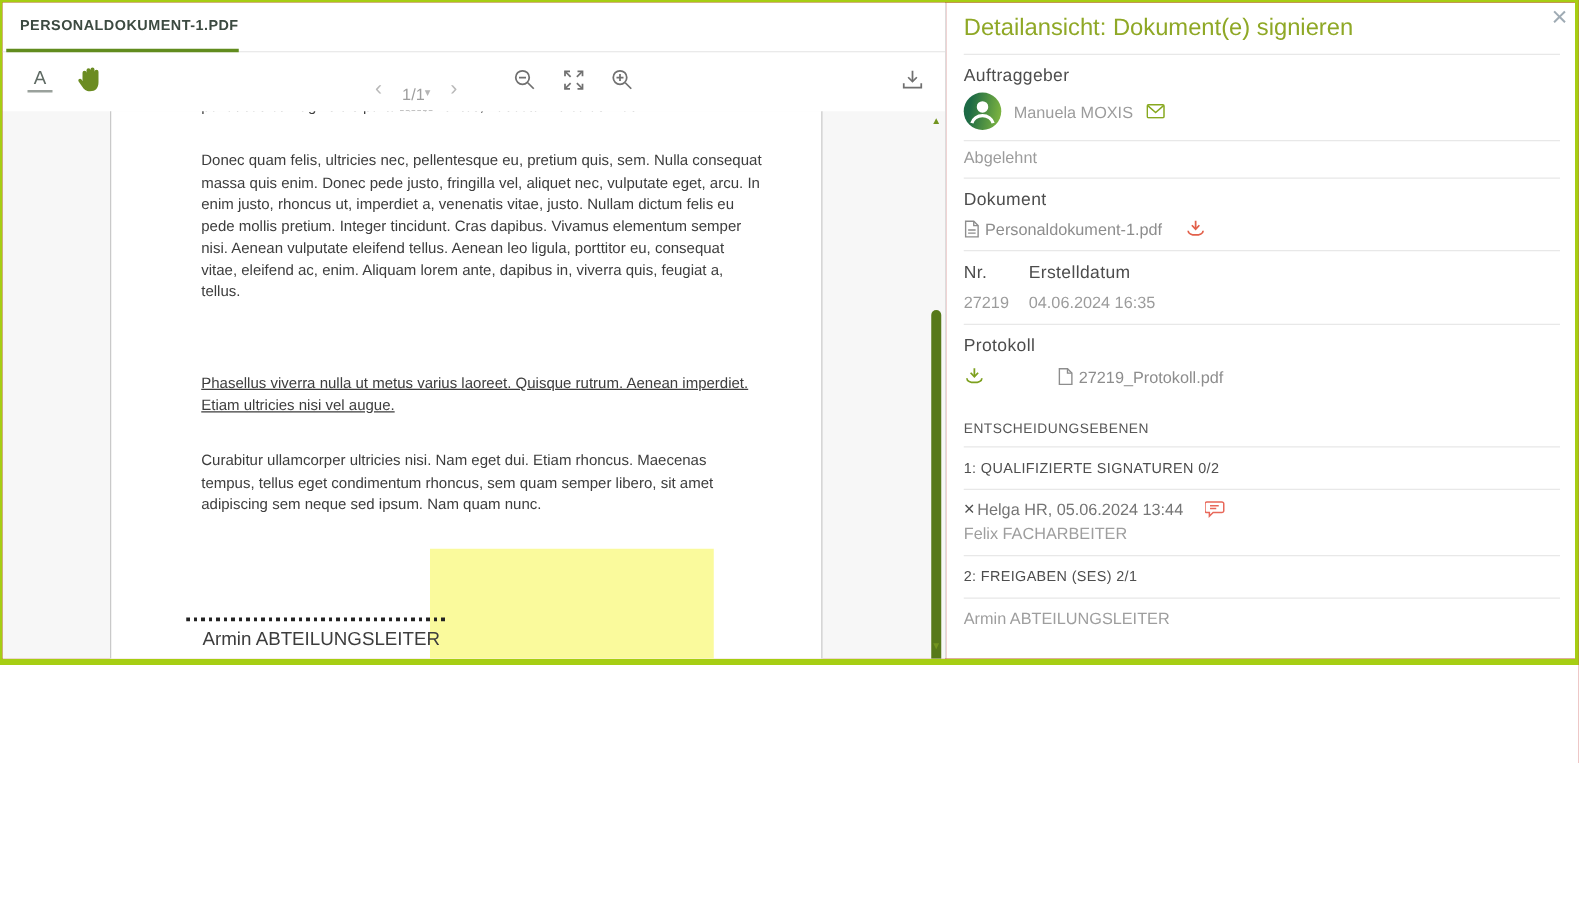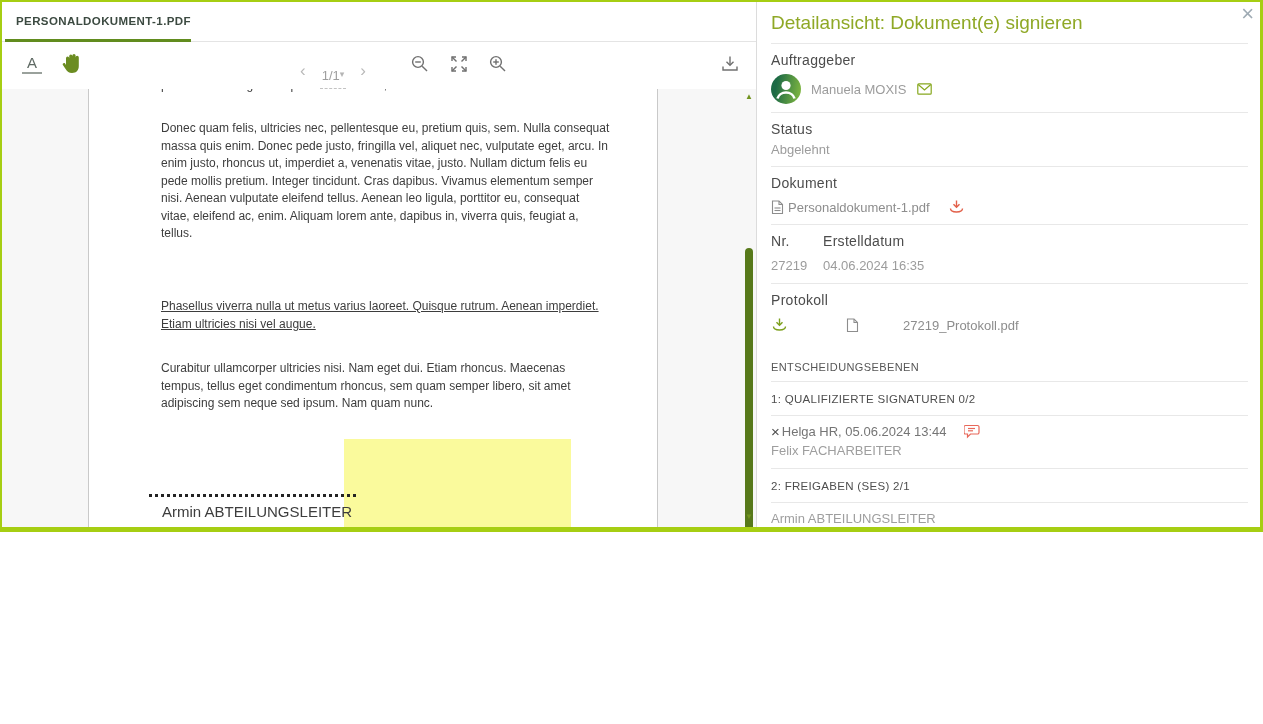--- a/index.html
+++ b/index.html
@@ -84,21 +84,21 @@
   .file-row { display:flex; align-items:center; margin:8px 0 9px 0; }
   .file-name { font-size:13px; color:#8d8d8d; margin-left:4px; cursor:pointer; }
   .dl-red { margin-left:18px; cursor:pointer; }
 
   .nr-grid { display:grid; grid-template-columns:52px auto; }
   .nr-head { font-size:14px; color:#4c4c4c; letter-spacing:.3px; padding-top:8px; }
   .nr-val { font-size:13px; color:#9c9c9c; padding:9px 0 10px 0; }
 
   .proto-row { display:flex; align-items:center; margin:9px 0 10px 0; }
   .dl-green { cursor:pointer; }
-  .proto-file { display:flex; align-items:center; margin-left:58px;gap:40px; }
+  .proto-file { display:flex; align-items:center; margin-left:58px; }
 
   .caps-label { font-size:11px; color:#565656; letter-spacing:.4px; margin-top:28px; padding-bottom:8px; border-bottom:1px solid #e8e8e8; }
   .level-head { font-size:11.5px; color:#4e4e4e; letter-spacing:.3px; padding:11px 0 10px 0; border-bottom:1px solid #e8e8e8; }
   .entry { padding:8px 0 10px 0; border-bottom:1px solid #e8e8e8; }
   .entry.last { border-bottom:none; }
   .entry-line1 { display:flex; align-items:center; font-size:13px; color:#757575; }
   .reject-x { font-size:15px; color:#4e4e4e; margin-right:2px; line-height:14px; }
   .bubble-ico { margin-left:17px; cursor:pointer; }
   .entry-line2 { font-size:13px; color:#9e9e9e; margin-top:4px; }
 </style>
@@ -219,21 +219,20 @@
         </div>
         <span class="val">Manuela MOXIS</span>
         <svg class="mail-ico" width="15" height="12" viewBox="0 0 15 12" fill="none" stroke="#87a81f" stroke-width="1.2">
           <rect x="0.8" y="0.8" width="13.4" height="10.4" rx="1"></rect>
           <polyline points="1.2,1.5 7.5,7 13.8,1.5"></polyline>
         </svg>
       </div>
     </div>
 
     <div class="sec">
-      <div class="sec-label">Status</div>
       <div class="val status-val">Abgelehnt</div>
     </div>
 
     <div class="sec">
       <div class="sec-label">Dokument</div>
       <div class="file-row">
         <svg width="13" height="15" viewBox="0 0 13 15" fill="none" stroke="#8d8d8d" stroke-width="1.1">
           <path d="M1.5,1 h6.5 l3.5,3.5 v9 h-10 z"></path>
             <polyline points="8,1 8,4.5 11.5,4.5"></polyline>
           <line x1="3.5" y1="8" x2="9.5" y2="8"></line>

